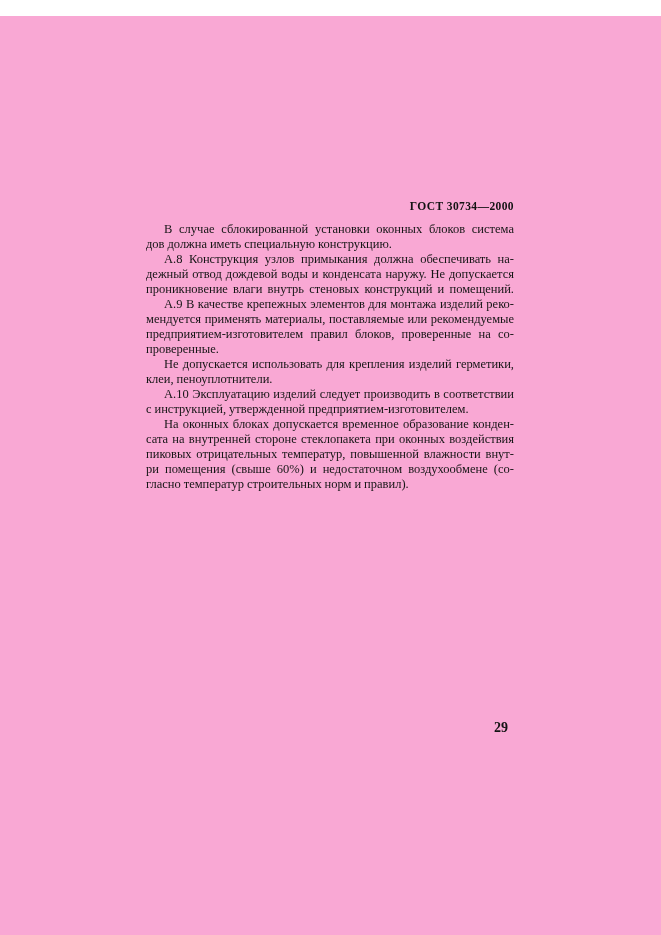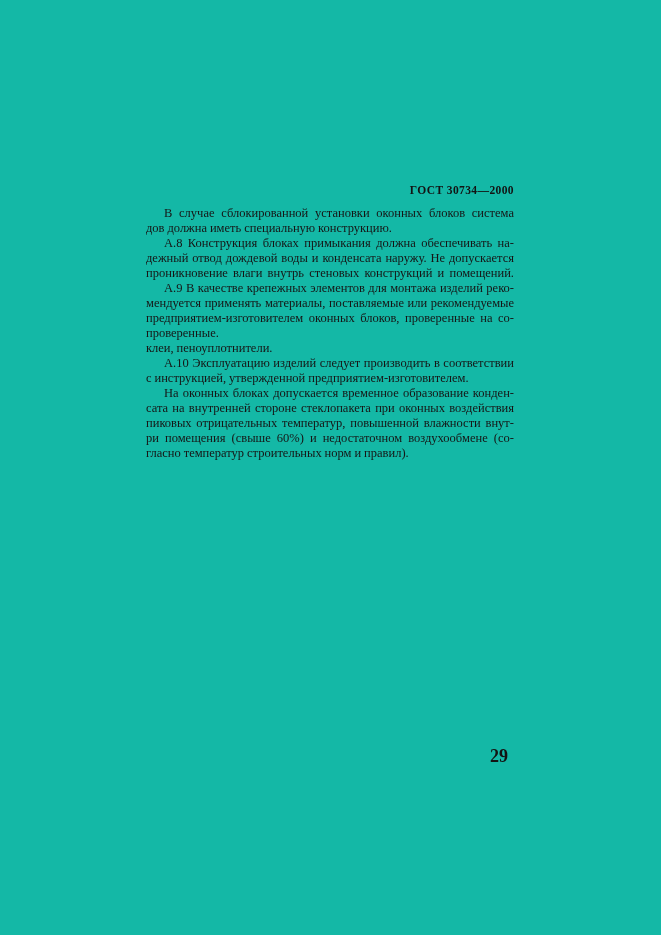--- a/index.html
+++ b/index.html
@@ -10,22 +10,23 @@
       width: 661px;
       height: 935px;
       background: #ffffff;
       font-family: "Liberation Serif", serif;
       position: relative;
       overflow: hidden;
     }
     .page {
       position: absolute;
       inset: 0;
-      background: #14b8a6;
+      background: #f9a8d4;
       color: #161616;
+      margin-top: 16px;
     }
     .doc-header {
       position: absolute;
       top: 183px;
       left: 146px;
       width: 368px;
       text-align: right;
       font-size: 11.5px;
       line-height: 14px;
       font-weight: bold;
@@ -50,48 +51,49 @@
       white-space: normal;
     }
     .line.fill {
       text-align-last: justify;
     }
     .line.indent {
       text-indent: 18px;
     }
     .page-number {
       position: absolute;
-      top: 749px;
+      top: 704px;
       left: 146px;
       width: 362px;
       text-align: right;
-      font-size: 18px;
+      font-size: 14px;
       line-height: 15px;
       font-weight: bold;
       color: #131313;
     }
   </style>
 </head>
 <body>
 
 <div class="page">
 
   <div class="doc-header">ГОСТ 30734—2000</div>
 
   <div class="body-text">
 
   <div class="line indent fill">В случае сблокированной установки оконных блоков система окла-</div>
       <div class="line">дов должна иметь специальную конструкцию.</div>
-      <div class="line indent fill">А.8 Конструкция блоках примыкания должна обеспечивать на-</div>
+      <div class="line indent fill">А.8 Конструкция узлов примыкания должна обеспечивать на-</div>
       <div class="line fill">дежный отвод дождевой воды и конденсата наружу. Не допускается</div>
       <div class="line fill">проникновение влаги внутрь стеновых конструкций и помещений.</div>
       <div class="line indent fill">А.9 В качестве крепежных элементов для монтажа изделий реко-</div>
       <div class="line fill">мендуется применять материалы, поставляемые или рекомендуемые</div>
-      <div class="line fill">предприятием-изготовителем оконных блоков, проверенные на со-</div>
+      <div class="line fill">предприятием-изготовителем правил блоков, проверенные на со-</div>
       <div class="line">проверенные.</div>
+      <div class="line indent fill">Не допускается использовать для крепления изделий герметики,</div>
       <div class="line">клеи, пеноуплотнители.</div>
       <div class="line indent fill">А.10 Эксплуатацию изделий следует производить в соответствии</div>
       <div class="line">с инструкцией, утвержденной предприятием-изготовителем.</div>
       <div class="line indent fill">На оконных блоках допускается временное образование конден-</div>
       <div class="line fill">сата на внутренней стороне стеклопакета при оконных воздействия</div>
       <div class="line fill">пиковых отрицательных температур, повышенной влажности внут-</div>
       <div class="line fill">ри помещения (свыше 60%) и недостаточном воздухообмене (со-</div>
       <div class="line">гласно температур строительных норм и правил).</div>
     </div>
 

